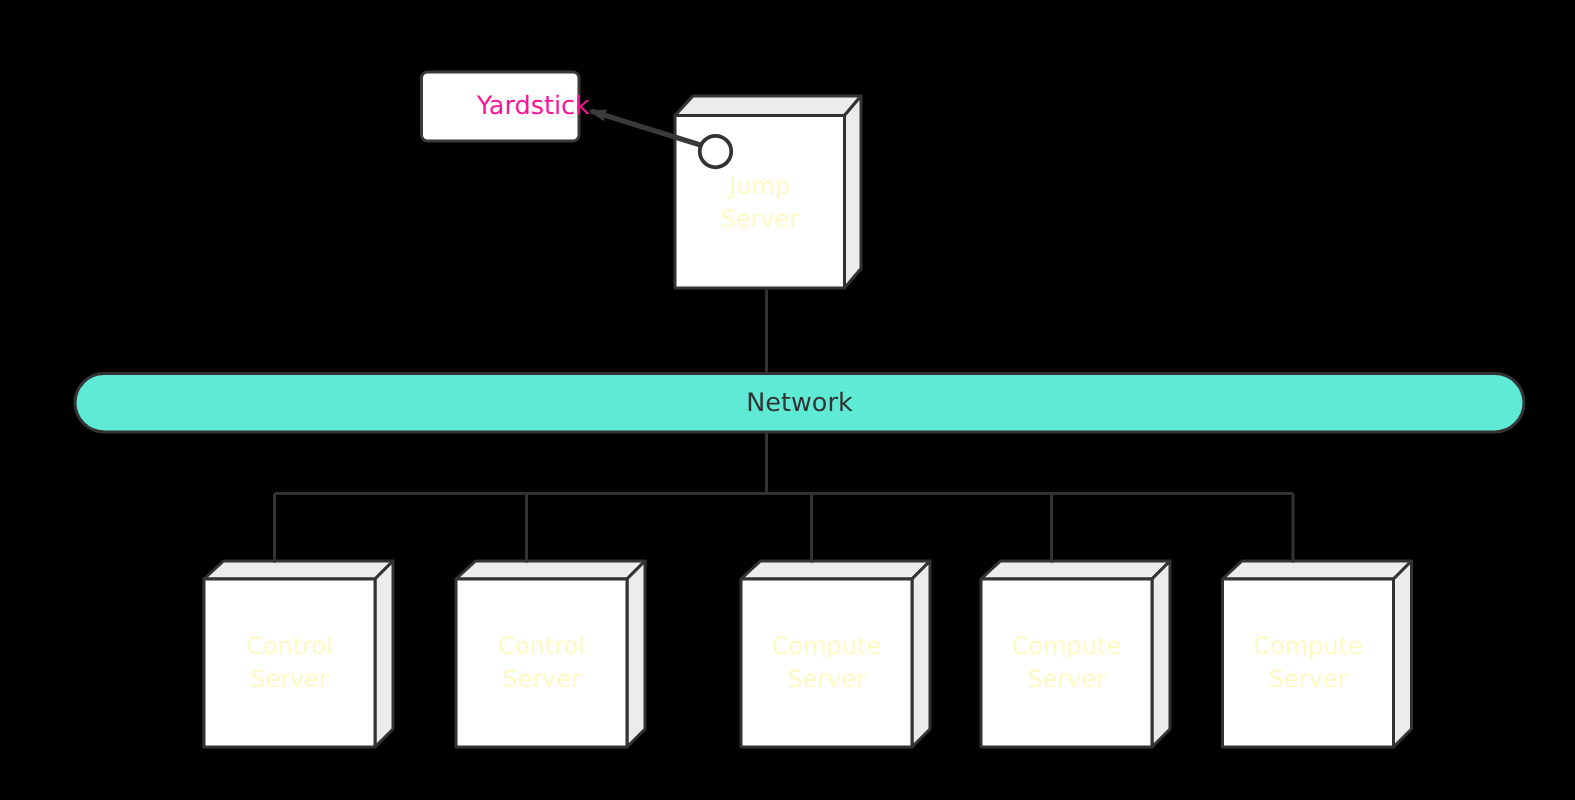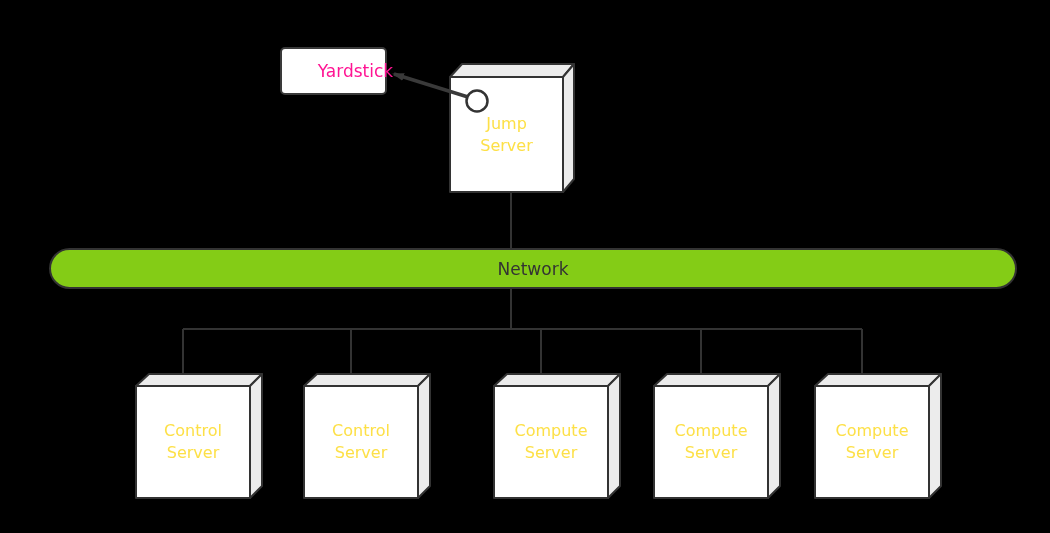--- a/index.html
+++ b/index.html
@@ -26,21 +26,21 @@
     left: 0; top: 0;
     overflow: visible;
   }
   .box3d .label {
     position: absolute;
     display: flex;
     align-items: center;
     justify-content: center;
     text-align: center;
     white-space: pre-line;
-    color: #fde047;
+    color: #fef9c3;
     font-size: 16px;
     line-height: 22px;
   }
   
   .server-box { width: 128px; height: 126px; top: 373px; margin-left: 16px; }
   .server-box .label { left: 1px; top: 13px; width: 114px; height: 112px; }
   .pos-s1 { left: 119px; }
   .pos-s2 { left: 287px; }
   .pos-s3 { left: 477px; }
   .pos-s4 { left: 637px; }
@@ -65,21 +65,21 @@
     font-size: 17px;
     padding-left: 44px;
   }
 
   
   .network-bar {
     position: absolute;
     left: 49px; top: 248px;
     width: 968px; height: 41px;
     box-sizing: border-box;
-    background: #84cc16;
+    background: #5eead4;
     border: 2px solid #333333;
     border-radius: 21px;
     display: flex;
     align-items: center;
     justify-content: center;
     color: #333333;
     font-size: 17px;
   }
 
   

